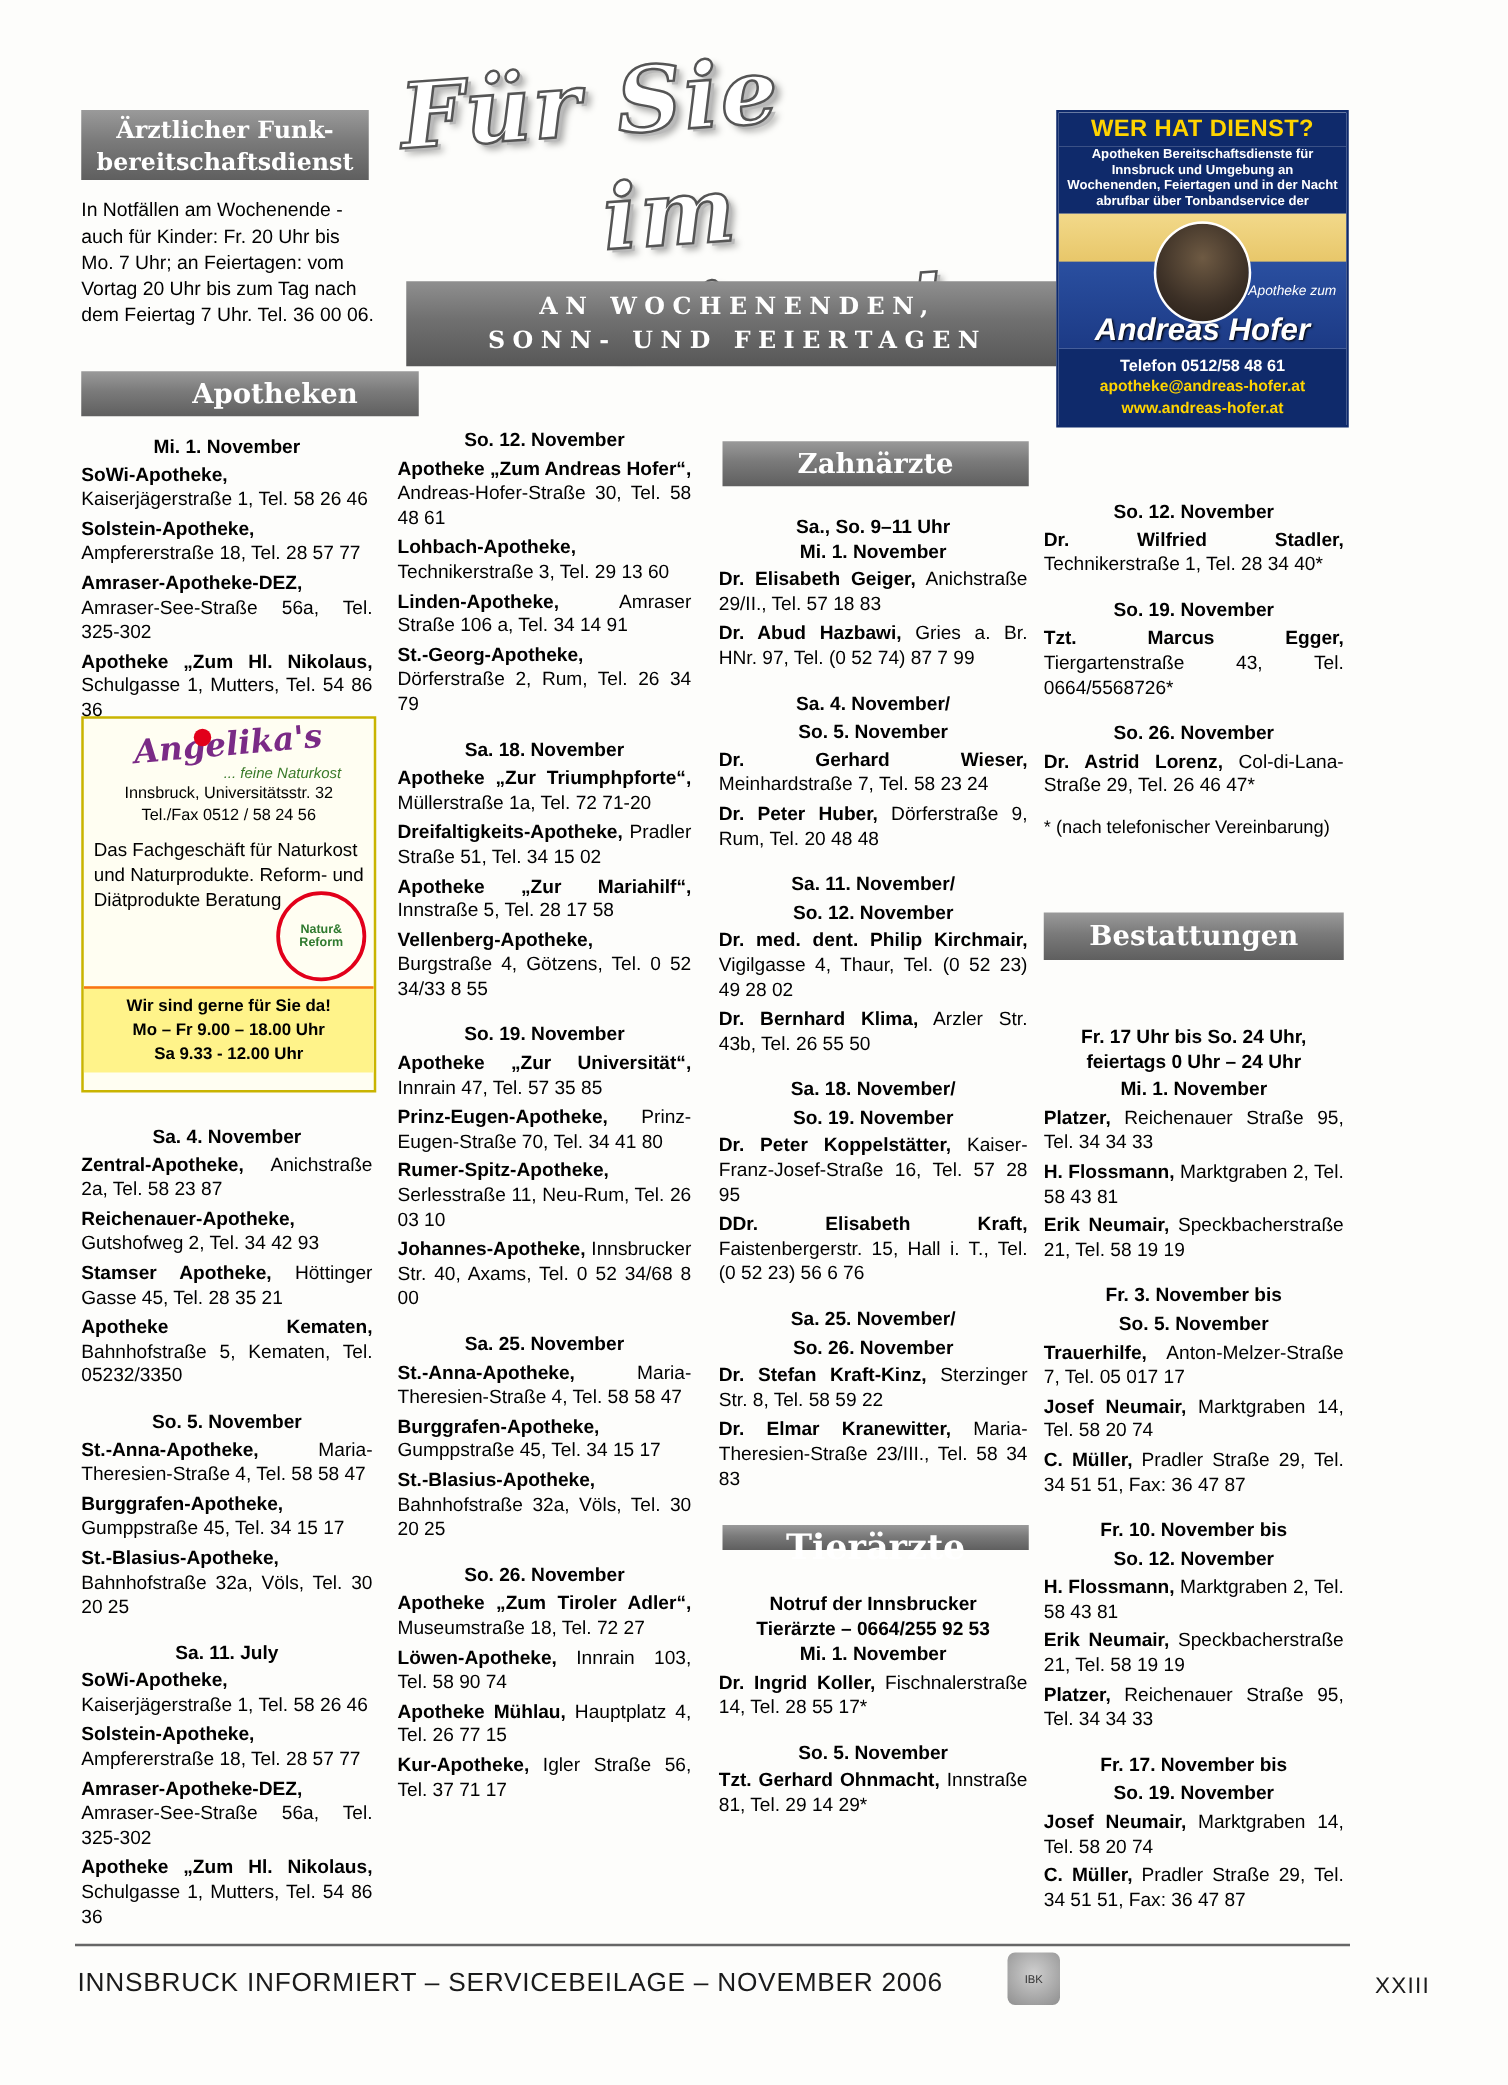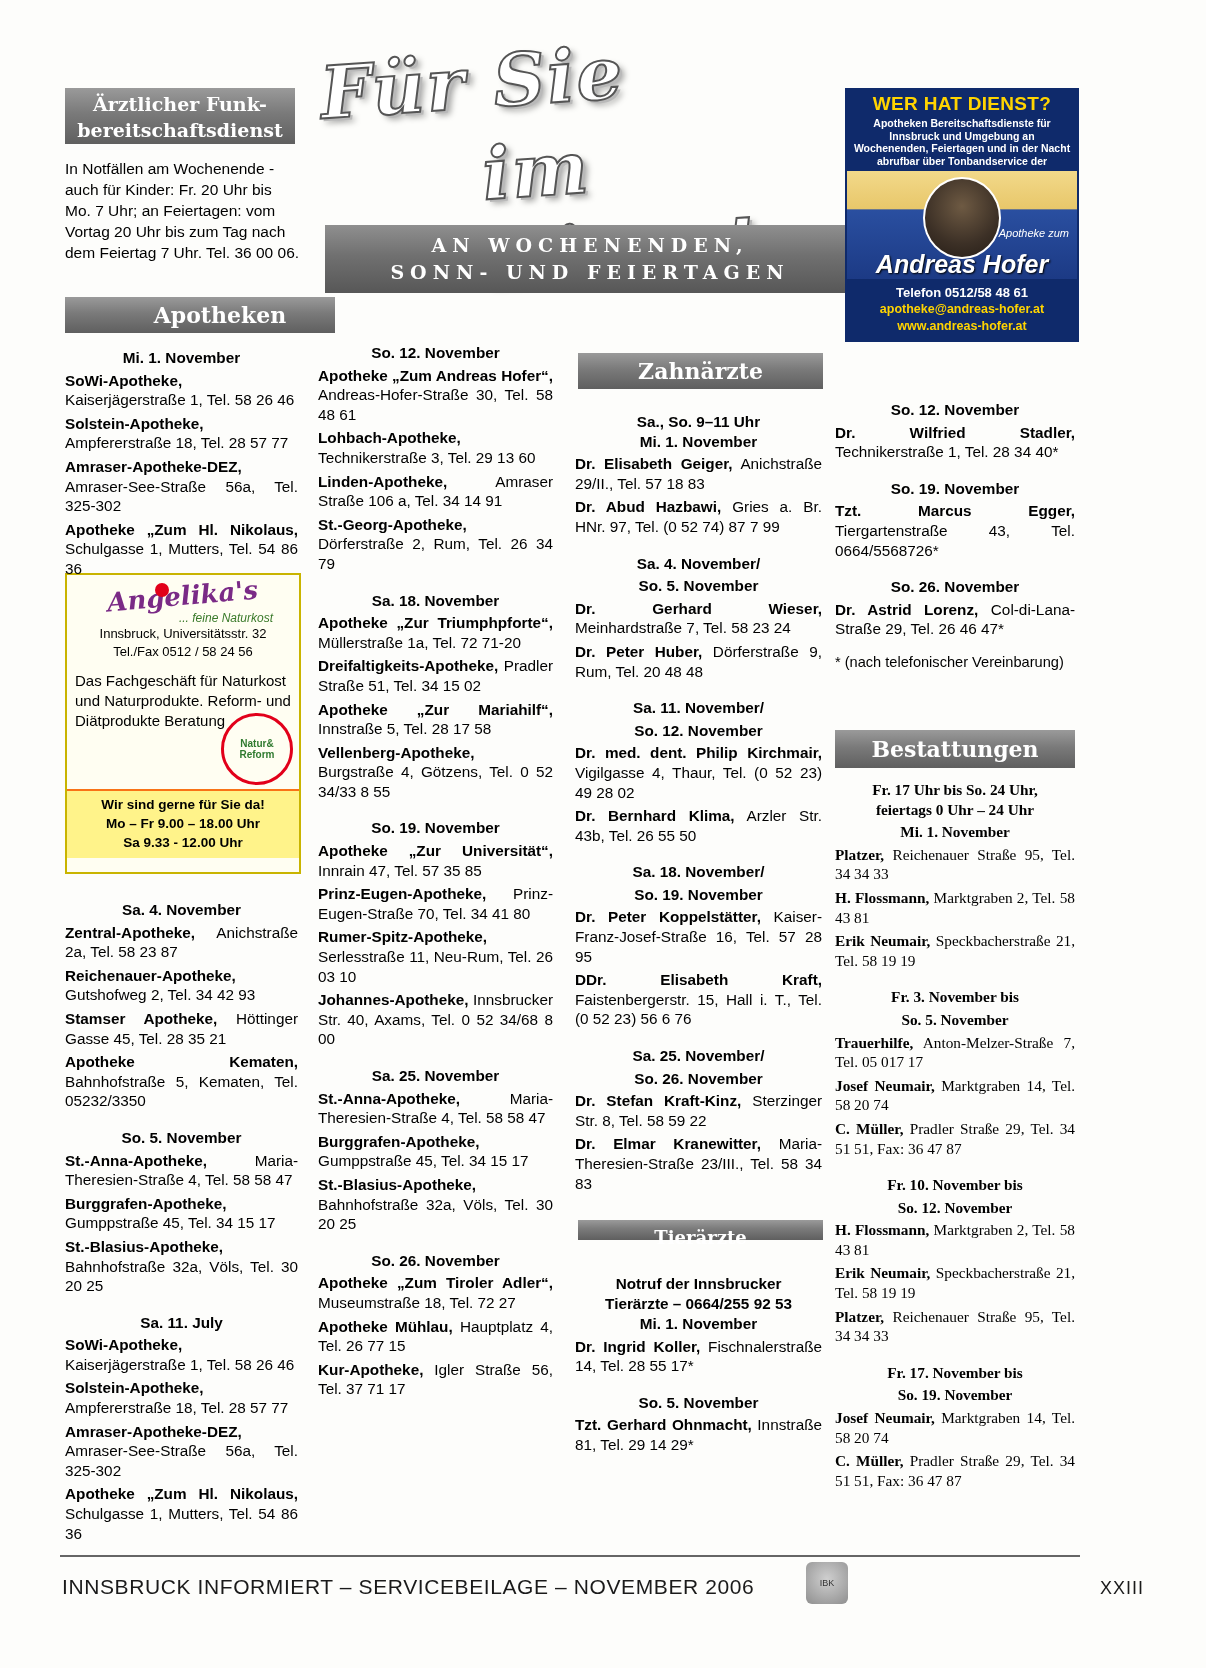--- a/index.html
+++ b/index.html
@@ -49,21 +49,21 @@
   .funk{
     position:absolute;left:65px;top:88px;width:230px;height:56px;
     font-size:19px;line-height:26px;padding-top:3px;box-sizing:border-box;
   }
   .funk-text{
     position:absolute;left:65px;top:158px;width:235px;
     font-size:15.5px;line-height:21px;
   }
   .sec-apotheken{position:absolute;left:65px;top:297px;width:230px;height:36px;font-size:22px;line-height:36px;padding-left:40px;}
   .sec-zahn{position:absolute;left:578px;top:353px;width:245px;height:36px;font-size:22px;line-height:36px;}
-  .sec-tier{position:absolute;left:578px;top:1220px;width:245px;height:20px;font-size:18px;line-height:36px;}
+  .sec-tier{position:absolute;left:578px;top:1220px;width:245px;height:20px;font-size:28px;line-height:36px;}
   .sec-best{position:absolute;left:835px;top:730px;width:240px;height:38px;font-size:22px;line-height:38px;}
 
   
   .ad-dienst{
     position:absolute;left:845px;top:88px;width:230px;height:250px;
     border:2px solid #0f2a6b;background:#fff;overflow:hidden;
   }
   .ad-dienst .ad-t1{
     background:#0f2a6b;color:#ffd400;font-weight:bold;font-size:19px;
     text-align:center;padding:3px 0 2px;letter-spacing:.3px;
@@ -258,20 +258,21 @@
       <div class="entry"><b>Apotheke „Zur Universität“,</b><span> Innrain 47, Tel. 57 35 85</span></div>
       <div class="entry"><b>Prinz-Eugen-Apotheke,</b><span> Prinz-Eugen-Straße 70, Tel. 34 41 80</span></div>
       <div class="entry"><b>Rumer-Spitz-Apotheke,</b><span> Serlesstraße 11, Neu-Rum, Tel. 26 03 10</span></div>
       <div class="entry"><b>Johannes-Apotheke,</b><span> Innsbrucker Str. 40, Axams, Tel. 0 52 34/68 8 00</span></div>
       <div class="datehdr">Sa. 25. November</div>
       <div class="entry"><b>St.-Anna-Apotheke,</b><span> Maria-Theresien-Straße 4, Tel. 58 58 47</span></div>
       <div class="entry"><b>Burggrafen-Apotheke,</b><span> Gumppstraße 45, Tel. 34 15 17</span></div>
       <div class="entry"><b>St.-Blasius-Apotheke,</b><span> Bahnhofstraße 32a, Völs, Tel. 30 20 25</span></div>
       <div class="datehdr">So. 26. November</div>
       <div class="entry"><b>Apotheke „Zum Tiroler Adler“,</b><span> Museumstraße 18, Tel. 72 27</span></div>
+      <div class="entry"><b>Löwen-Apotheke,</b><span> Innrain 103, Tel. 58 90 74</span></div>
       <div class="entry"><b>Apotheke Mühlau,</b><span> Hauptplatz 4, Tel. 26 77 15</span></div>
       <div class="entry"><b>Kur-Apotheke,</b><span> Igler Straße 56, Tel. 37 71 17</span></div>
     </div>
 
   <div class="col c3" style="top:400px;" id="col3z">
     <div class="zahn-hours">Sa., So. 9–11 Uhr</div>
     <div id="col3z-items">
         <div class="datehdr first">Mi. 1. November</div>
         <div class="entry"><b>Dr. Elisabeth Geiger,</b><span> Anichstraße 29/II., Tel. 57 18 83</span></div>
         <div class="entry"><b>Dr. Abud Hazbawi,</b><span> Gries a. Br. HNr. 97, Tel. (0 52 74) 87 7 99</span></div>
@@ -312,21 +313,21 @@
         <div class="datehdr first">So. 12. November</div>
         <div class="entry"><b>Dr. Wilfried Stadler,</b><span> Technikerstraße 1, Tel. 28 34 40*</span></div>
         <div class="datehdr">So. 19. November</div>
         <div class="entry"><b>Tzt. Marcus Egger,</b><span> Tiergartenstraße 43, Tel. 0664/5568726*</span></div>
         <div class="datehdr">So. 26. November</div>
         <div class="entry"><b>Dr. Astrid Lorenz,</b><span> Col-di-Lana-Straße 29, Tel. 26 46 47*</span></div>
       </div>
     <div class="note">* (nach telefonischer Vereinbarung)</div>
   </div>
 
-  <div class="col c4" style="top:780px;font-family:Liberation Serif, serif;">
+  <div class="col c4" style="top:820px;">
     <div class="datehdr first">
       <div>Fr. 17 Uhr bis So. 24 Uhr,</div>
       <div>feiertags 0 Uhr – 24 Uhr</div>
     </div>
     <div id="col4b-items">
         <div class="datehdr first">Mi. 1. November</div>
         <div class="entry"><b>Platzer,</b><span> Reichenauer Straße 95, Tel. 34 34 33</span></div>
         <div class="entry"><b>H. Flossmann,</b><span> Marktgraben 2, Tel. 58 43 81</span></div>
         <div class="entry"><b>Erik Neumair,</b><span> Speckbacherstraße 21, Tel. 58 19 19</span></div>
         <div class="datehdr">Fr. 3. November bis</div>

